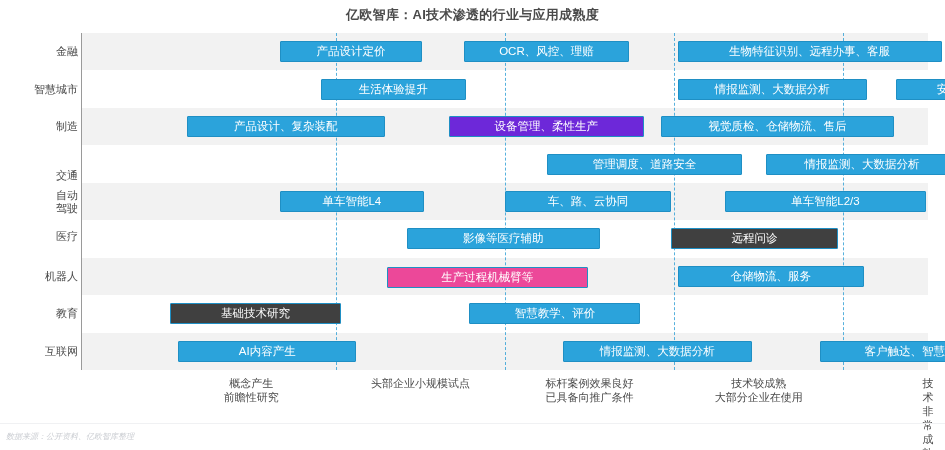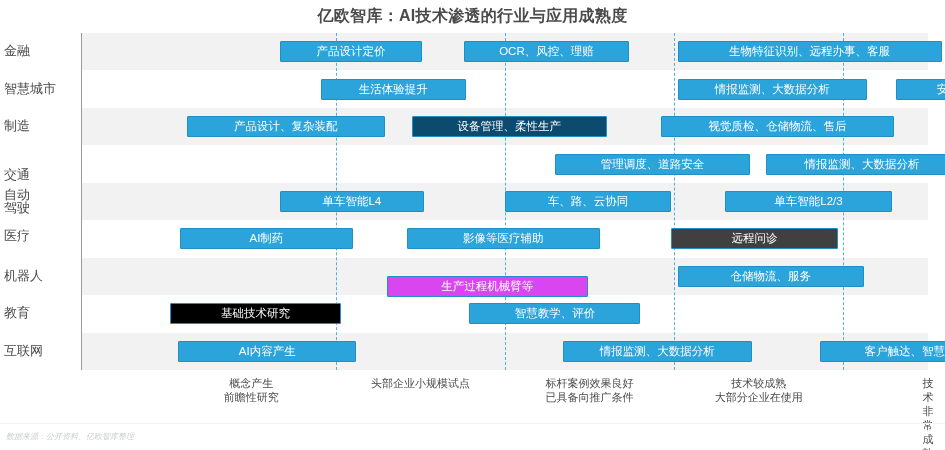--- a/index.html
+++ b/index.html
@@ -6,21 +6,21 @@
   body{
     width:945px;height:450px;
     background:#ffffff;
     font-family:"Liberation Sans","DejaVu Sans",sans-serif;
     overflow:hidden;
     position:relative;
   }
   #chart-title{
     position:absolute;top:6px;left:0;width:945px;
     text-align:center;
-    font-size:16px;font-weight:bold;color:#4a4a4a;
+    font-size:13px;font-weight:bold;color:#4a4a4a;
     letter-spacing:.3px;
   }
   #plot{
     position:absolute;
     left:82px;top:33px;
     width:846px;height:337px;
   }
   .row-band{
     position:absolute;left:0;width:100%;
     box-sizing:border-box;
@@ -36,24 +36,23 @@
     width:847px;height:1px;background:#9a9a9a;
   }
   .gridline{
     position:absolute;top:0;width:0;height:337px;
     border-left:1px dashed #3aa4d8;
     opacity:.85;
   }
   .ylabel{
     position:absolute;
     right:0;width:74px;
-    text-align:left;
-    font-size:13px;color:#4a4a4a;
+    text-align:right;
+    font-size:11px;color:#4a4a4a;
     line-height:13px;
-    font-family:Liberation Mono, monospace;
   }
   #ylabels{position:absolute;left:0;top:33px;width:78px;height:337px;}
   .bar{
     position:absolute;
     height:21px;
     background:#2ba3db;
     border:1px solid #1f8fc4;
     box-sizing:border-box;
     color:#ffffff;
     font-size:11.5px;
@@ -116,33 +115,32 @@
     <div class="gridline" style="left: 423px;"></div>
     <div class="gridline" style="left: 592.2px;"></div>
     <div class="gridline" style="left: 761.4px;"></div>
     <div class="bar" style="left: 197.964px; width: 142.128px; top: 8.22222px; background: rgb(43, 163, 219); border-color: rgb(31, 143, 196);">产品设计定价</div>
     <div class="bar" style="left: 382.392px; width: 164.124px; top: 8.22222px; background: rgb(43, 163, 219); border-color: rgb(31, 143, 196);">OCR、风控、理赔</div>
     <div class="bar" style="left: 595.584px; width: 264px; top: 8.22222px; background: rgb(43, 163, 219); border-color: rgb(31, 143, 196);">生物特征识别、远程办事、客服</div>
     <div class="bar" style="left: 238.572px; width: 145.512px; top: 45.6667px; background: rgb(43, 163, 219); border-color: rgb(31, 143, 196);">生活体验提升</div>
     <div class="bar" style="left: 595.584px; width: 189.504px; top: 45.6667px; background: rgb(43, 163, 219); border-color: rgb(31, 143, 196);">情报监测、大数据分析</div>
     <div class="bar" style="left: 813.852px; width: 104.904px; top: 45.6667px; background: rgb(43, 163, 219); border-color: rgb(31, 143, 196);">安防</div>
     <div class="bar" style="left: 104.904px; width: 197.964px; top: 83.1111px; background: rgb(43, 163, 219); border-color: rgb(31, 143, 196);">产品设计、复杂装配</div>
-    <div class="bar" style="left: 330px; width: 194.58px; top: 83.1111px; background: #0c4a6e; border-color: rgb(31, 143, 196);">设备管理、柔性生产</div>
+    <div class="bar" style="left: 367px; width: 194.58px; top: 83.1111px; background: #6d28d9; border-color: rgb(31, 143, 196);">设备管理、柔性生产</div>
     <div class="bar" style="left: 578.664px; width: 233.496px; top: 83.1111px; background: rgb(43, 163, 219); border-color: rgb(31, 143, 196);">视觉质检、仓储物流、售后</div>
-    <div class="bar" style="left: 465.3px; width: 194.58px; top: 120.556px; background: rgb(43, 163, 219); border-color: rgb(31, 143, 196); margin-left: 8px;">管理调度、道路安全</div>
+    <div class="bar" style="left: 465.3px; width: 194.58px; top: 120.556px; background: rgb(43, 163, 219); border-color: rgb(31, 143, 196);">管理调度、道路安全</div>
     <div class="bar" style="left: 683.568px; width: 192.888px; top: 120.556px; background: rgb(43, 163, 219); border-color: rgb(31, 143, 196);">情报监测、大数据分析</div>
     <div class="bar" style="left: 197.964px; width: 143.82px; top: 158px; background: rgb(43, 163, 219); border-color: rgb(31, 143, 196);">单车智能L4</div>
     <div class="bar" style="left: 423px; width: 165.816px; top: 158px; background: rgb(43, 163, 219); border-color: rgb(31, 143, 196);">车、路、云协同</div>
-    <div class="bar" style="left: 642.96px; width: 167px; top: 158px; background: rgb(43, 163, 219); border-color: rgb(31, 143, 196);">单车智能L2/3</div>
-    <div class="bar" style="left: 98.136px; width: 172.584px; top: 195.444px; background: rgb(43, 163, 219); border-color: rgb(31, 143, 196);">AI制药</div>
+    <div class="bar" style="left: 642.96px; width: 201px; top: 158px; background: rgb(43, 163, 219); border-color: rgb(31, 143, 196);">单车智能L2/3</div>
     <div class="bar" style="left: 324.864px; width: 192.888px; top: 195.444px; background: rgb(43, 163, 219); border-color: rgb(31, 143, 196);">影像等医疗辅助</div>
     <div class="bar" style="left: 588.816px; width: 167.508px; top: 195.444px; background: #404040; border-color: rgb(31, 143, 196);">远程问诊</div>
-    <div class="bar" style="left: 304.56px; width: 201.348px; top: 243px; background: #d946ef; border-color: rgb(31, 143, 196);">生产过程机械臂等</div>
+    <div class="bar" style="left: 304.56px; width: 201.348px; top: 234px; background: #ec4899; border-color: rgb(31, 143, 196);">生产过程机械臂等</div>
     <div class="bar" style="left: 595.584px; width: 186.12px; top: 232.889px; background: rgb(43, 163, 219); border-color: rgb(31, 143, 196);">仓储物流、服务</div>
-    <div class="bar" style="left: 87.984px; width: 170.892px; top: 270.333px; background: #000000; border-color: rgb(31, 143, 196);">基础技术研究</div>
+    <div class="bar" style="left: 87.984px; width: 170.892px; top: 270.333px; background: #404040; border-color: rgb(31, 143, 196);">基础技术研究</div>
     <div class="bar" style="left: 387.468px; width: 170.892px; top: 270.333px; background: rgb(43, 163, 219); border-color: rgb(31, 143, 196);">智慧教学、评价</div>
     <div class="bar" style="left: 96.444px; width: 177.66px; top: 307.778px; background: rgb(43, 163, 219); border-color: rgb(31, 143, 196);">AI内容产生</div>
     <div class="bar" style="left: 480.528px; width: 189.504px; top: 307.778px; background: rgb(43, 163, 219); border-color: rgb(31, 143, 196);">情报监测、大数据分析</div>
     <div class="bar" style="left: 737.712px; width: 192.888px; top: 307.778px; background: rgb(43, 163, 219); border-color: rgb(31, 143, 196);">客户触达、智慧营销</div>
   </div>
 
 <div id="stage-labels">
     <div class="stage" style="left: 169.2px; top: 0px;">概念产生<br>前瞻性研究</div>
     <div class="stage" style="left: 338.4px; top: 0px;">头部企业小规模试点</div>
     <div class="stage" style="left: 507.6px; top: 0px;">标杆案例效果良好<br>已具备向推广条件</div>

